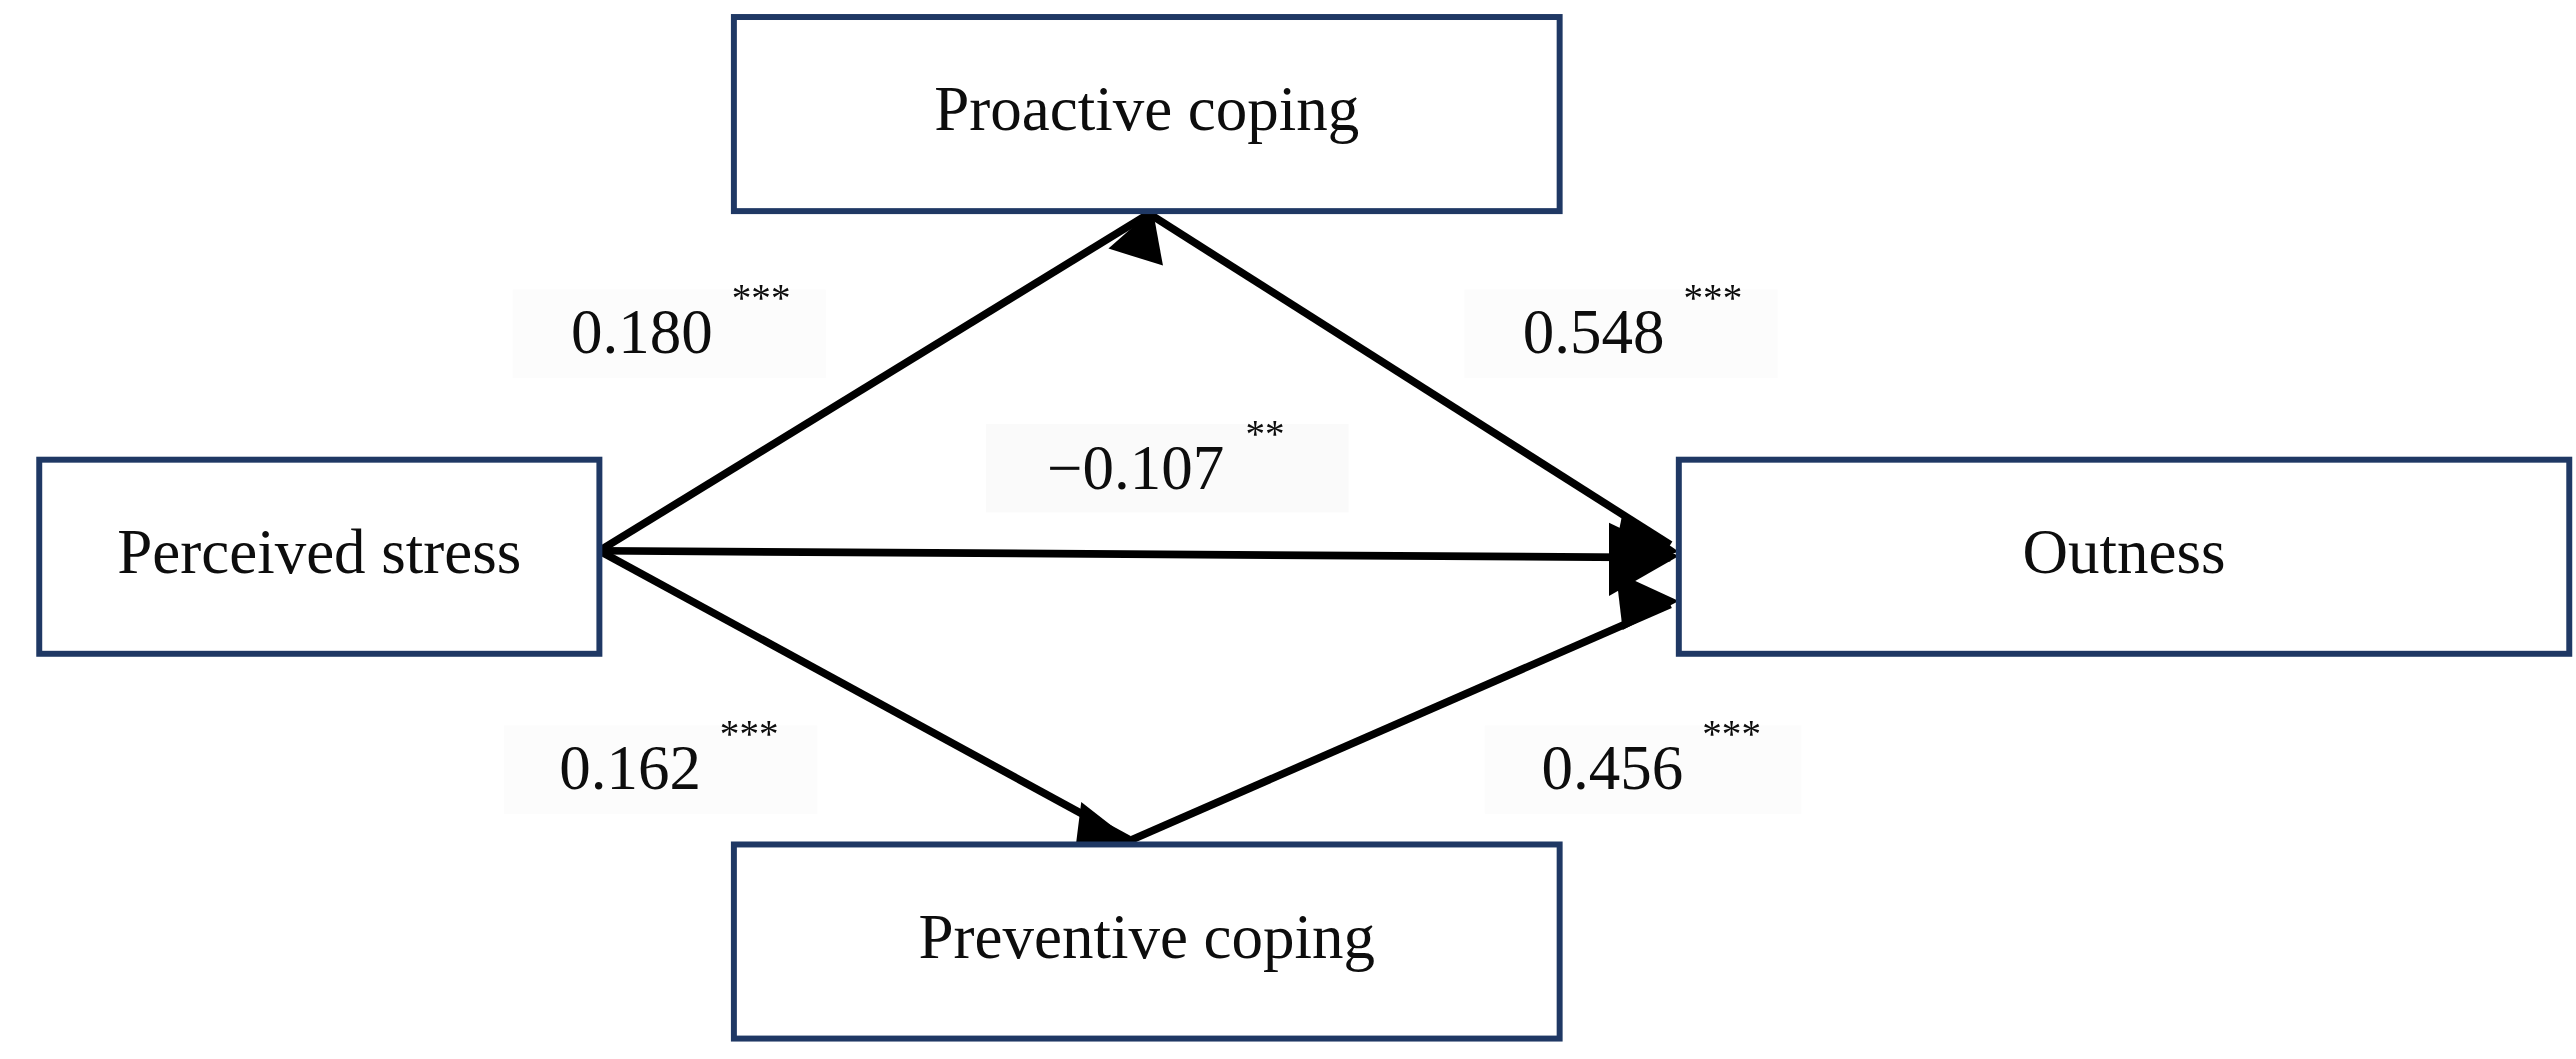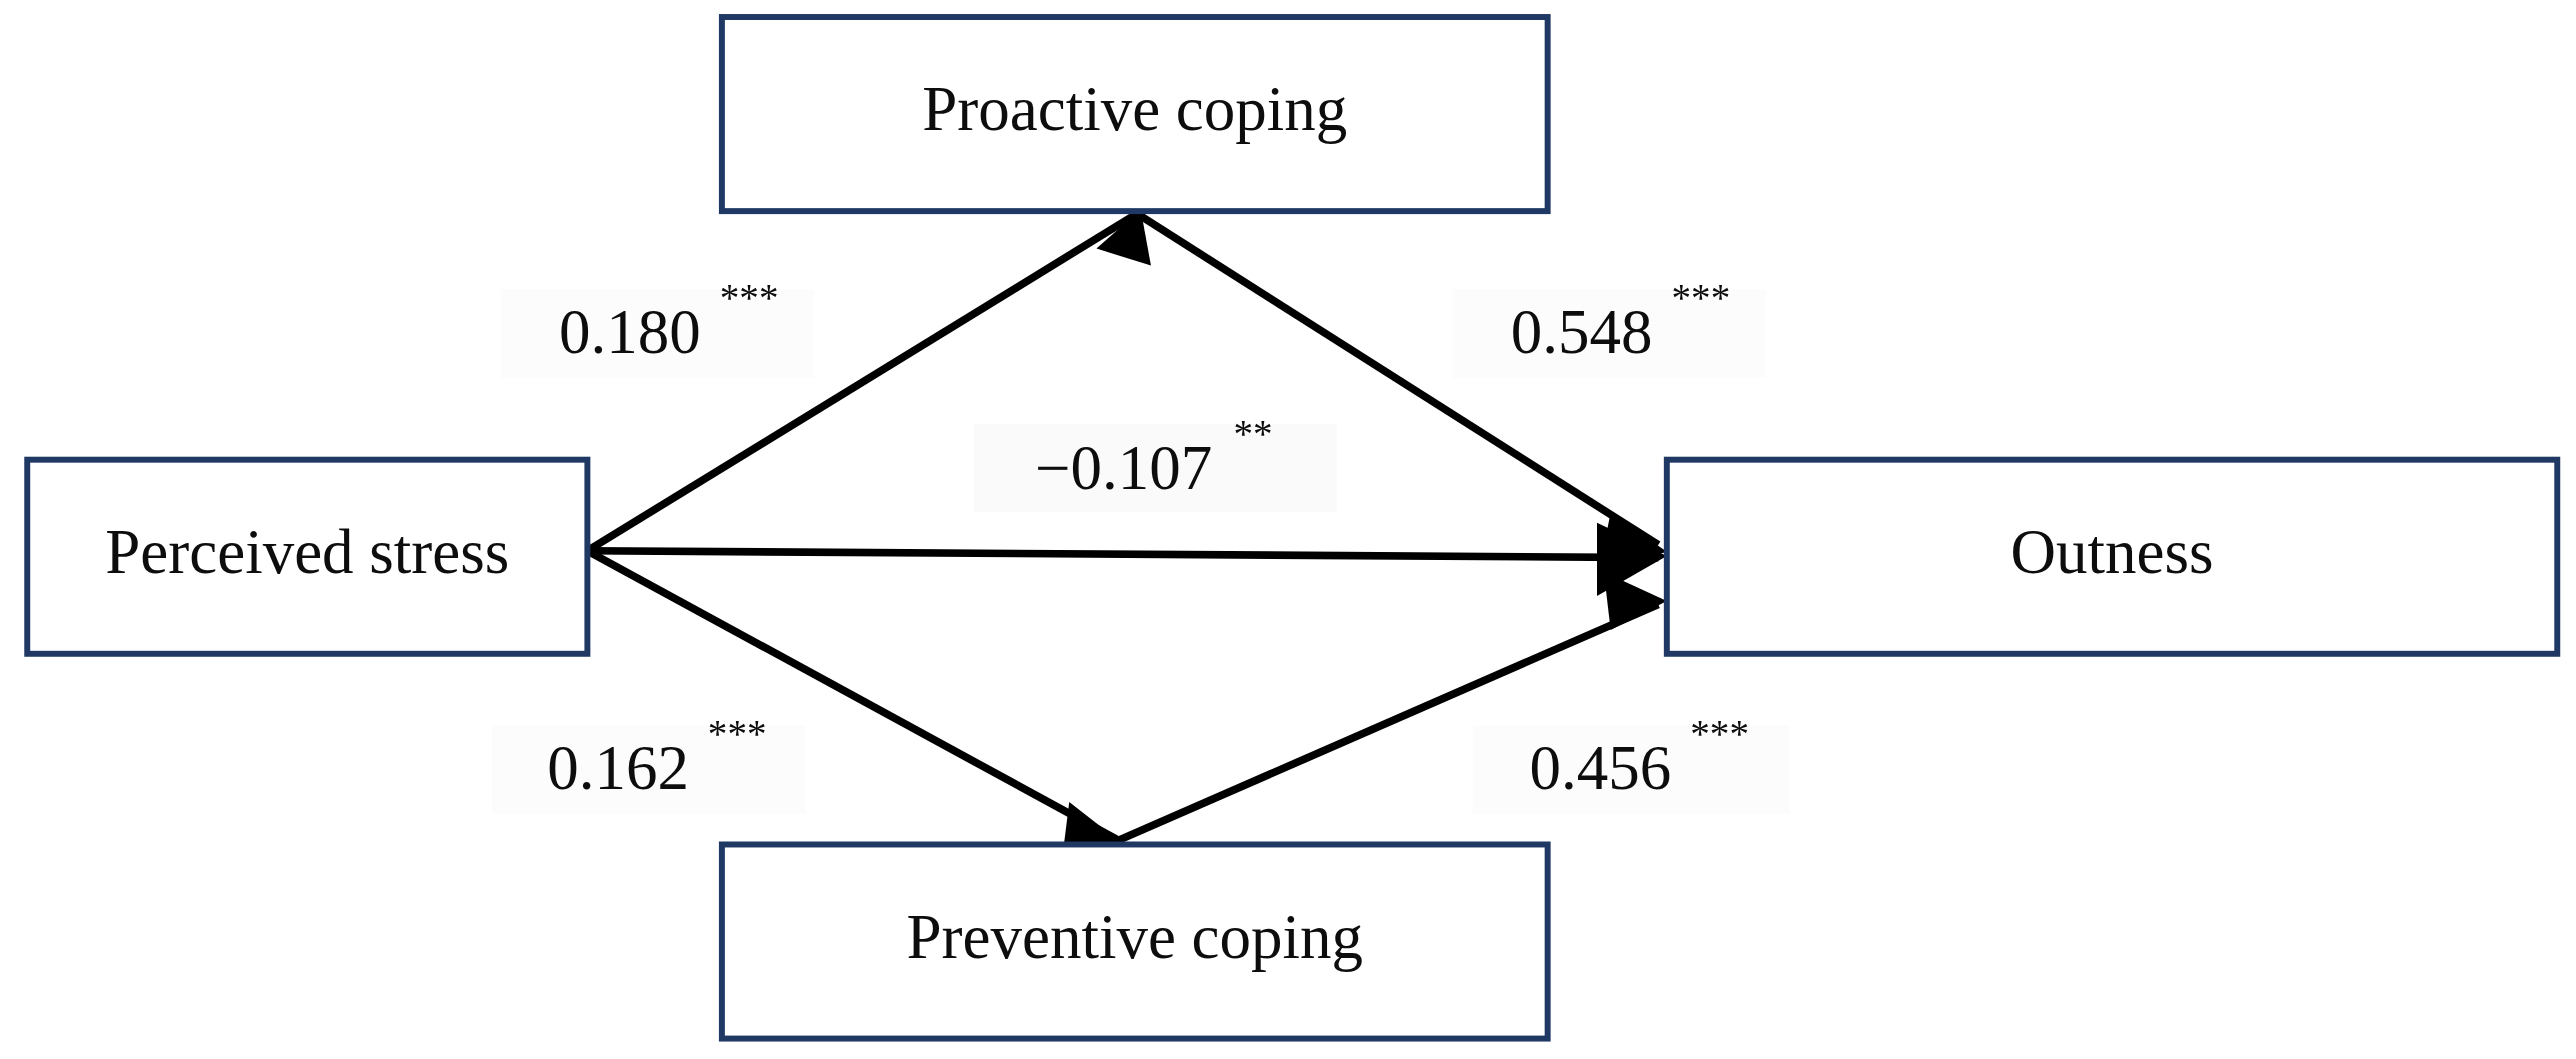--- a/index.html
+++ b/index.html
@@ -12,20 +12,21 @@
     width: 2576px;
     height: 1059px;
     font-family: "Liberation Serif", "DejaVu Serif", serif;
     overflow: hidden;
   }
   #diagram-root {
     position: relative;
     width: 2068px;
     height: 1059px;
     background: #ffffff;
+    margin-left: 12px;
   }
   svg#path-diagram {
     display: block;
     width: 2576px;
     height: 1059px;
   }
   .node-box {
     fill: #ffffff;
     stroke: #1F3864;
     stroke-width: 7;

